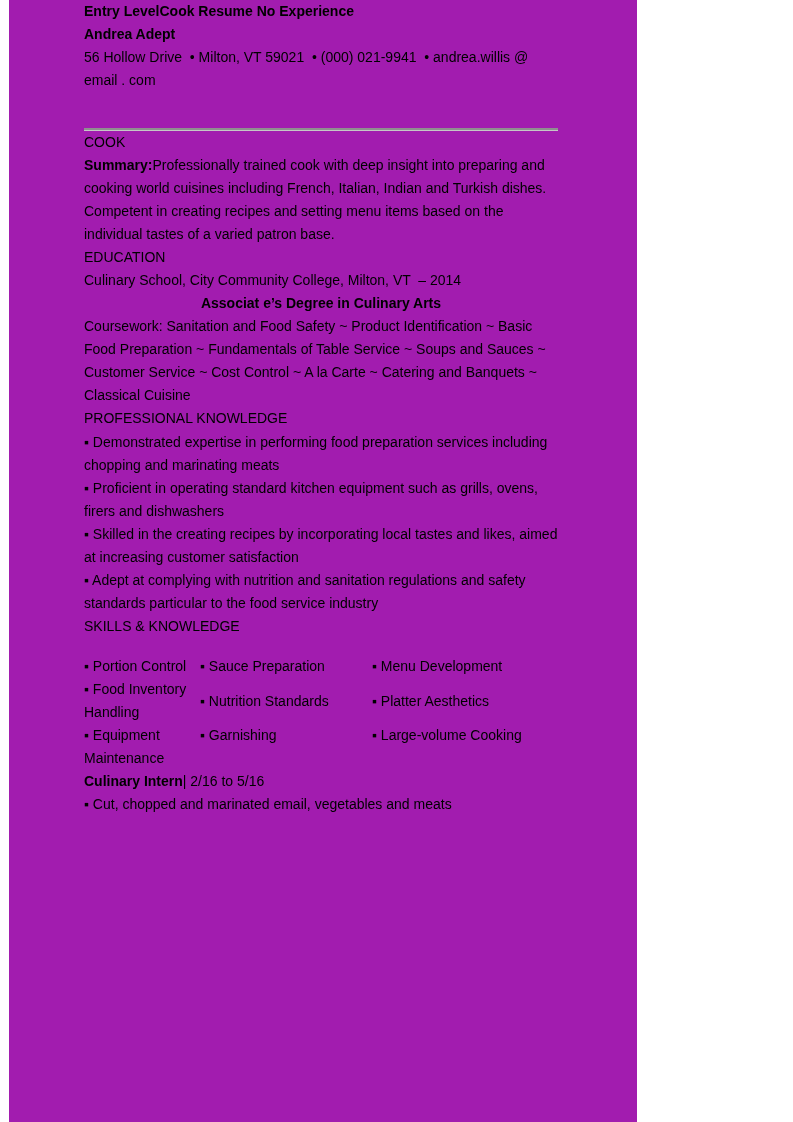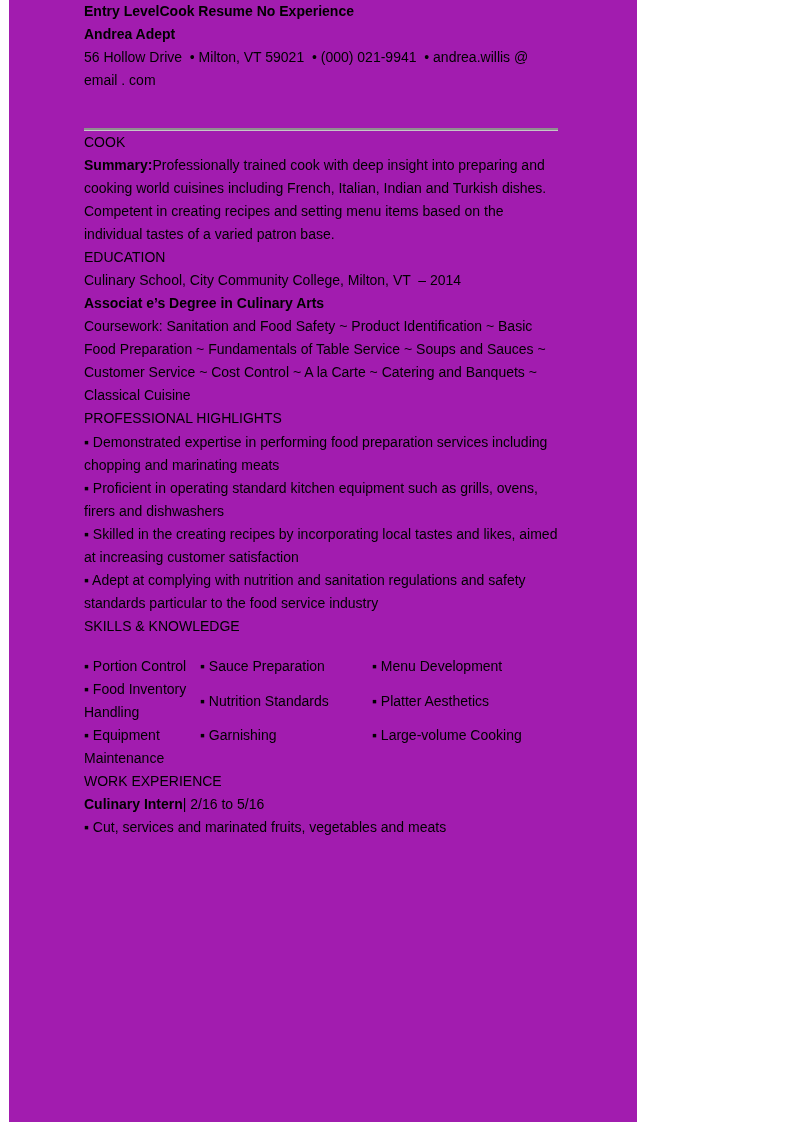--- a/index.html
+++ b/index.html
@@ -31,21 +31,21 @@
     font-size: 14px;
     line-height: 23px;
   }
   .content p, .content h1, .content h2, .scell {
     margin: 0;
     padding: 0;
     white-space: pre-wrap;
     font-size: 14px;
     line-height: 23px;
   }
-  .b { font-weight: bold; }
+  .b { font-weight: bold; text-align: center; }
   .doc-title { font-weight: bold; margin-top: 71px; }
   .name { font-weight: bold; margin-top: 47px; }
   .contact { margin-top: 11px; }
   .divider {
     margin-top: 36px;
     height: 2px;
     background: #8f8f8f;
     border-bottom: 1px solid #c6c6c6;
   }
   h2 { font-weight: normal; }
@@ -88,21 +88,21 @@
     <div class="divider"></div>
 
     <h2 class="h-cook">COOK</h2>
     <p class="summary"><span class="b">Summary:</span><span>Professionally trained cook with deep insight into preparing and cooking world cuisines including French, Italian, Indian and Turkish dishes. Competent in creating recipes and setting menu items based on the individual tastes of a varied patron base.</span></p>
 
     <h2 class="h-edu">EDUCATION</h2>
     <p>Culinary School, City Community College, Milton, VT  – 2014</p>
     <p class="b">Associat e’s Degree in Culinary Arts</p>
     <p>Coursework: Sanitation and Food Safety ~ Product Identification ~ Basic Food Preparation ~ Fundamentals of Table Service ~ Soups and Sauces ~ Customer Service ~ Cost Control ~ A la Carte ~ Catering and Banquets ~ Classical Cuisine</p>
 
-    <h2 class="h-high">PROFESSIONAL HIGHLIGHTS</h2>
+    <h2 class="h-high">PROFESSIONAL KNOWLEDGE</h2>
     <div class="bullets">
       <p>▪ Demonstrated expertise in performing food preparation services including chopping and marinating meats</p>
       <p>▪ Proficient in operating standard kitchen equipment such as grills, ovens, firers and dishwashers</p>
       <p>▪ Skilled in the creating recipes by incorporating local tastes and likes, aimed at increasing customer satisfaction</p>
       <p>▪ Adept at complying with nutrition and sanitation regulations and safety standards particular to the food service industry</p>
     </div>
 
     <h2 class="h-skills">SKILLS &amp; KNOWLEDGE</h2>
     <div class="skills-table">
       <div class="srow r1">
@@ -115,18 +115,17 @@
         <div class="scell c2">▪ Nutrition Standards</div>
         <div class="scell c3">▪ Platter Aesthetics</div>
       </div>
       <div class="srow r3">
         <div class="scell c1">▪ Equipment Maintenance</div>
         <div class="scell c2">▪ Garnishing</div>
         <div class="scell c3">▪ Large-volume Cooking</div>
       </div>
     </div>
 
-    <h2 class="h-work">WORK EXPERIENCE</h2>
     <p class="job"><span class="b">Culinary Intern</span><span>| 2/16 to 5/16</span></p>
-    <p>▪ Cut, services and marinated fruits, vegetables and meats</p>
+    <p>▪ Cut, chopped and marinated email, vegetables and meats</p>
 
   </div>
 </div>
 
 </body></html>

